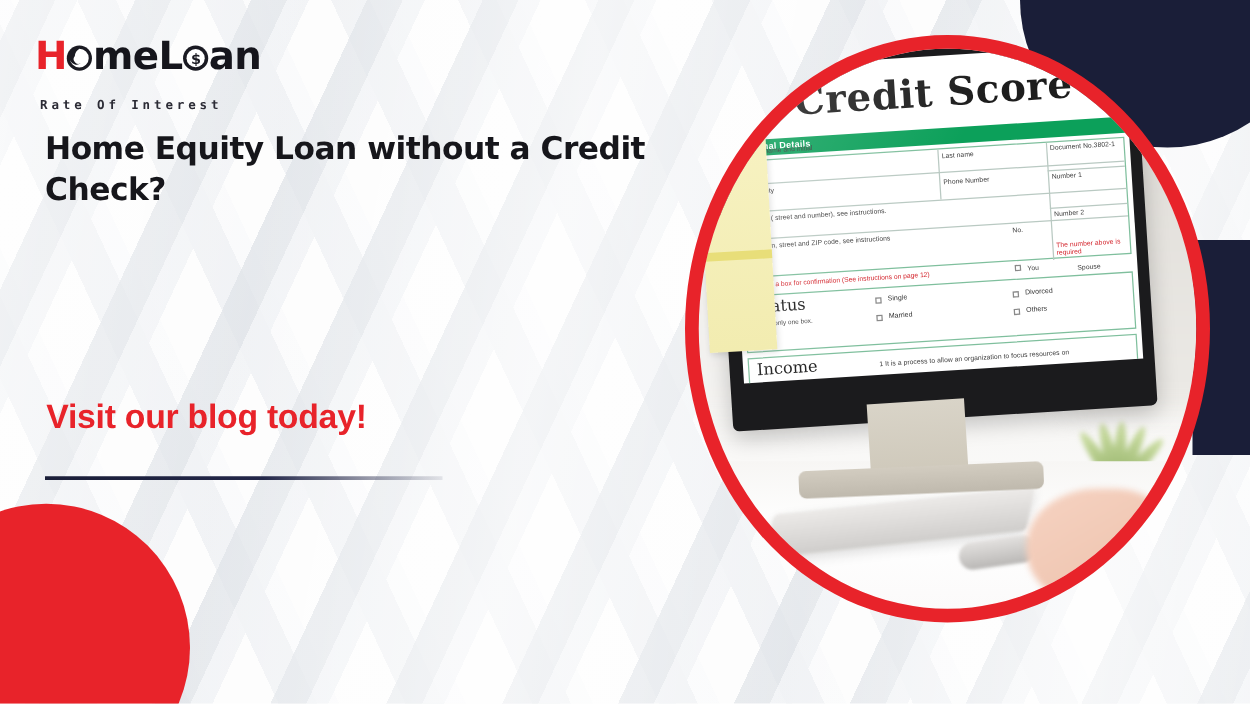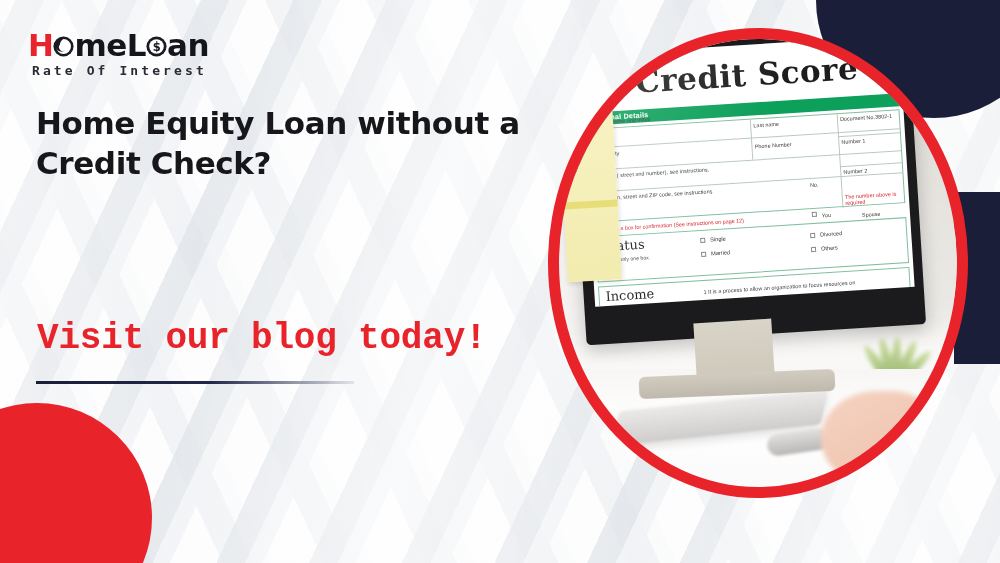--- a/index.html
+++ b/index.html
@@ -109,60 +109,60 @@
     align-items: center;
     justify-content: center;
     width: 23px;
     height: 23px;
     margin: 0 -1px;
     position: relative;
     top: 1px;
   }
   .logo-o svg { display: block; }
   .logo-tag {
-    margin-top: 2px;
+    margin-top: 18px;
     margin-left: 4px;
     font-family: "DejaVu Sans Mono", monospace;
-    font-size: 13px;
+    font-size: 10px;
     font-weight: bold;
     letter-spacing: 3.1px;
     color: #2b2b35;
     white-space: nowrap;
   }
 
   
   .headline {
     position: absolute;
     left: 36px;
     top: 103px;
     width: 492px;
     font-family: "DejaVu Sans", sans-serif;
     font-weight: bold;
-    font-size: 31px;
+    font-size: 25px;
     line-height: 1.30;
     letter-spacing: -0.4px;
     color: #16161b;
   }
   .subline {
     position: absolute;
     left: 37px;
     top: 238px;
     font-family: "Liberation Sans", sans-serif;
     font-weight: normal;
     font-size: 21px;
     letter-spacing: 0.1px;
     color: #1a1a20;
   }
   .cta {
     position: absolute;
     left: 37px;
     top: 318px;
-    font-family: Liberation Mono, monospace;
+    font-family: Liberation Sans, sans-serif;
     font-weight: bold;
-    font-size: 36px;
+    font-size: 27px;
     letter-spacing: -0.2px;
     color: #e8232a;
   }
   .divider {
     position: absolute;
     left: 36px;
     top: 381px;
     width: 318px;
     height: 3px;
     background: linear-gradient(90deg, #1a1e38 0%, #232749 55%, rgba(40,44,78,0.10) 100%);

